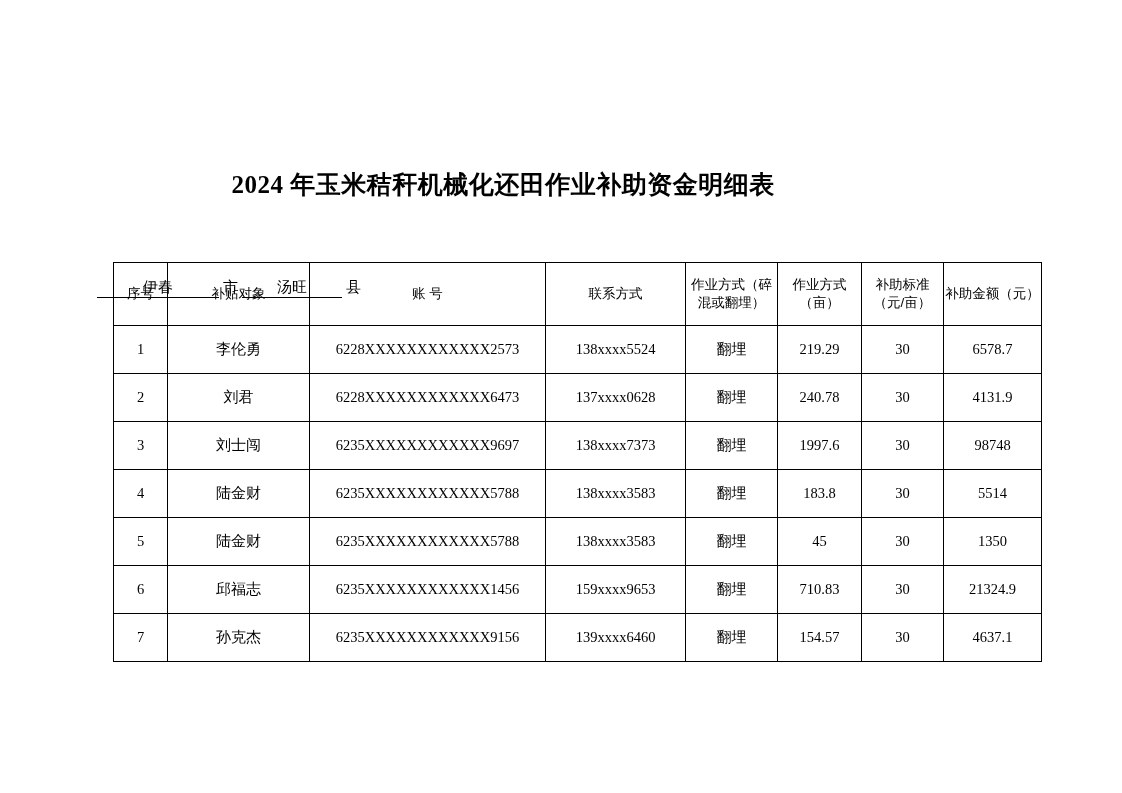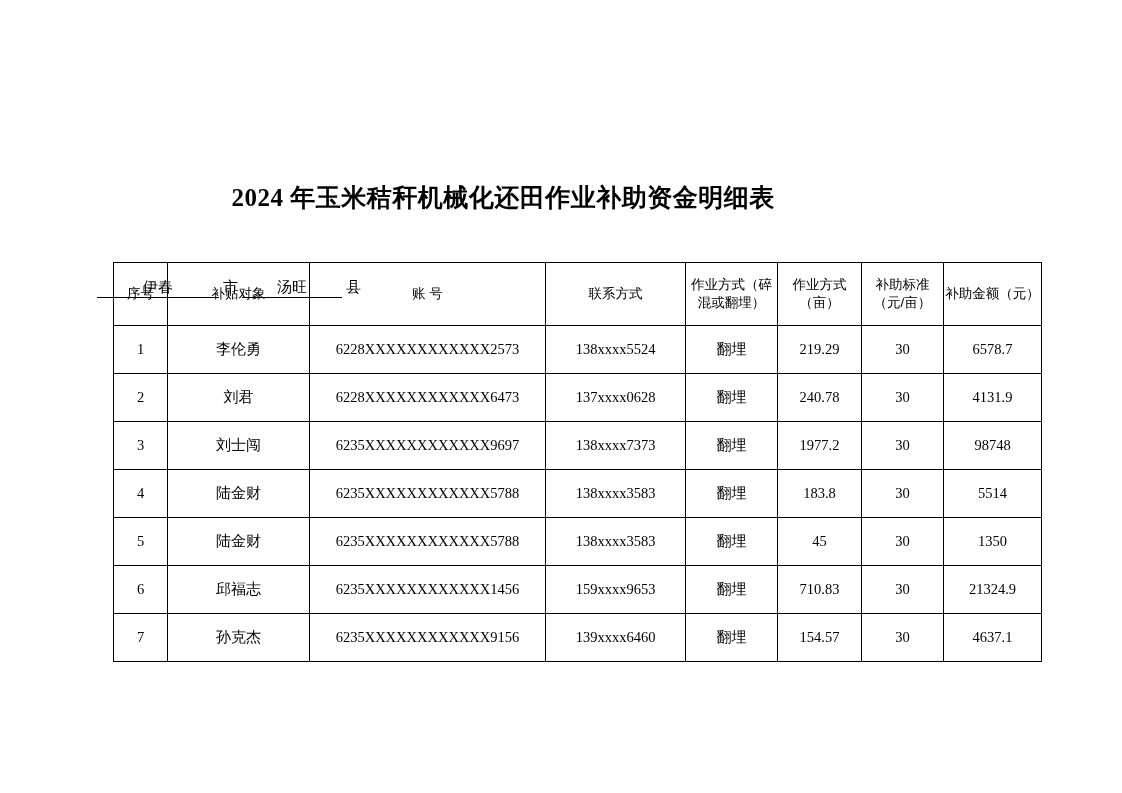--- a/index.html
+++ b/index.html
@@ -23,21 +23,20 @@
     position: absolute;
     top: 168px;
     left: 0;
     width: 1006px;
     text-align: center;
     font-family: "Liberation Serif", "DejaVu Serif", serif;
     font-weight: bold;
     font-size: 25px;
     letter-spacing: 0.5px;
     white-space: nowrap;
-    margin-top: 13px;
   }
   .location-line {
     position: absolute;
     top: 231px;
     left: 97px;
     font-size: 15px;
     display: flex;
     align-items: flex-end;
     white-space: nowrap;
   }
@@ -161,21 +160,21 @@
         <td>240.78</td>
         <td>30</td>
         <td>4131.9</td>
       </tr>
       <tr>
         <td>3</td>
         <td class="cjk">刘士闯</td>
         <td>6235XXXXXXXXXXXX9697</td>
         <td>138xxxx7373</td>
         <td class="cjk">翻埋</td>
-        <td>1977.2</td>
+        <td>1997.6</td>
         <td>30</td>
         <td>98748</td>
       </tr>
       <tr>
         <td>4</td>
         <td class="cjk">陆金财</td>
         <td>6235XXXXXXXXXXXX5788</td>
         <td>138xxxx3583</td>
         <td class="cjk">翻埋</td>
         <td>183.8</td>

